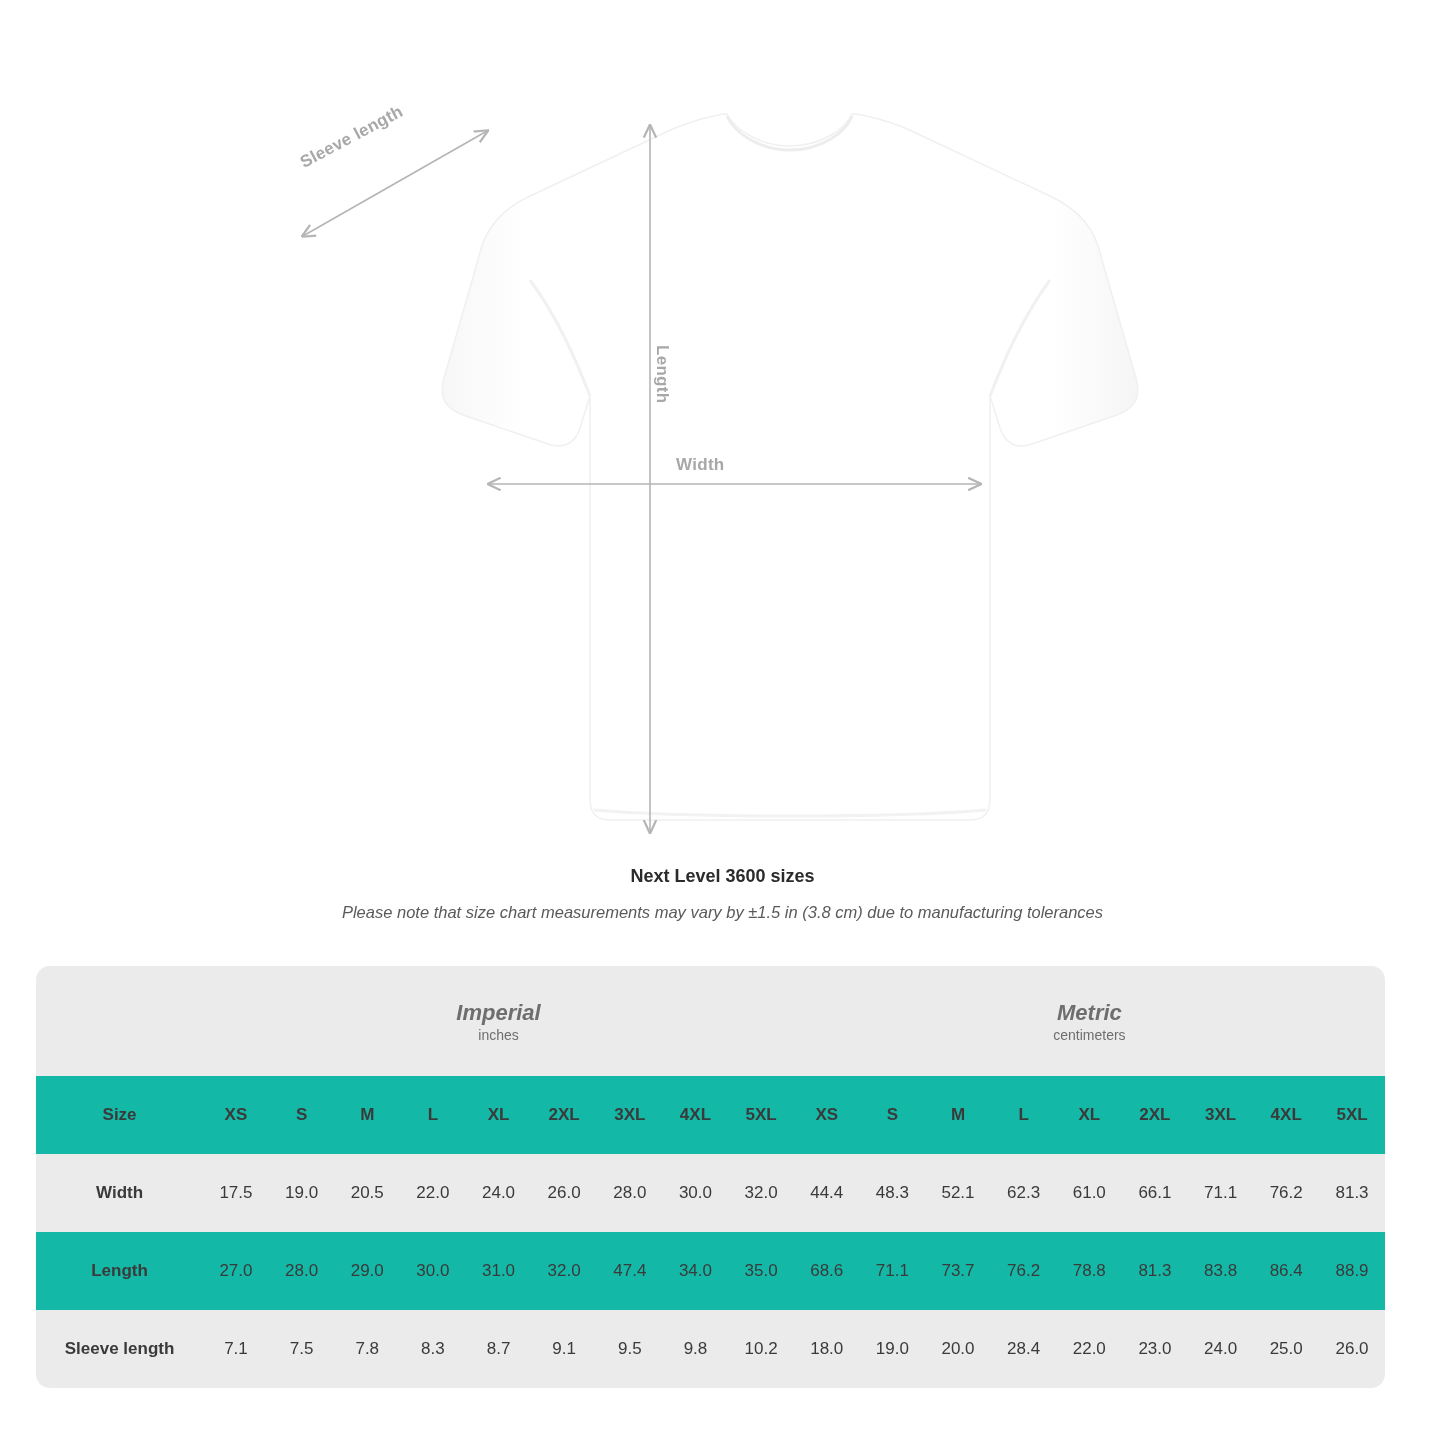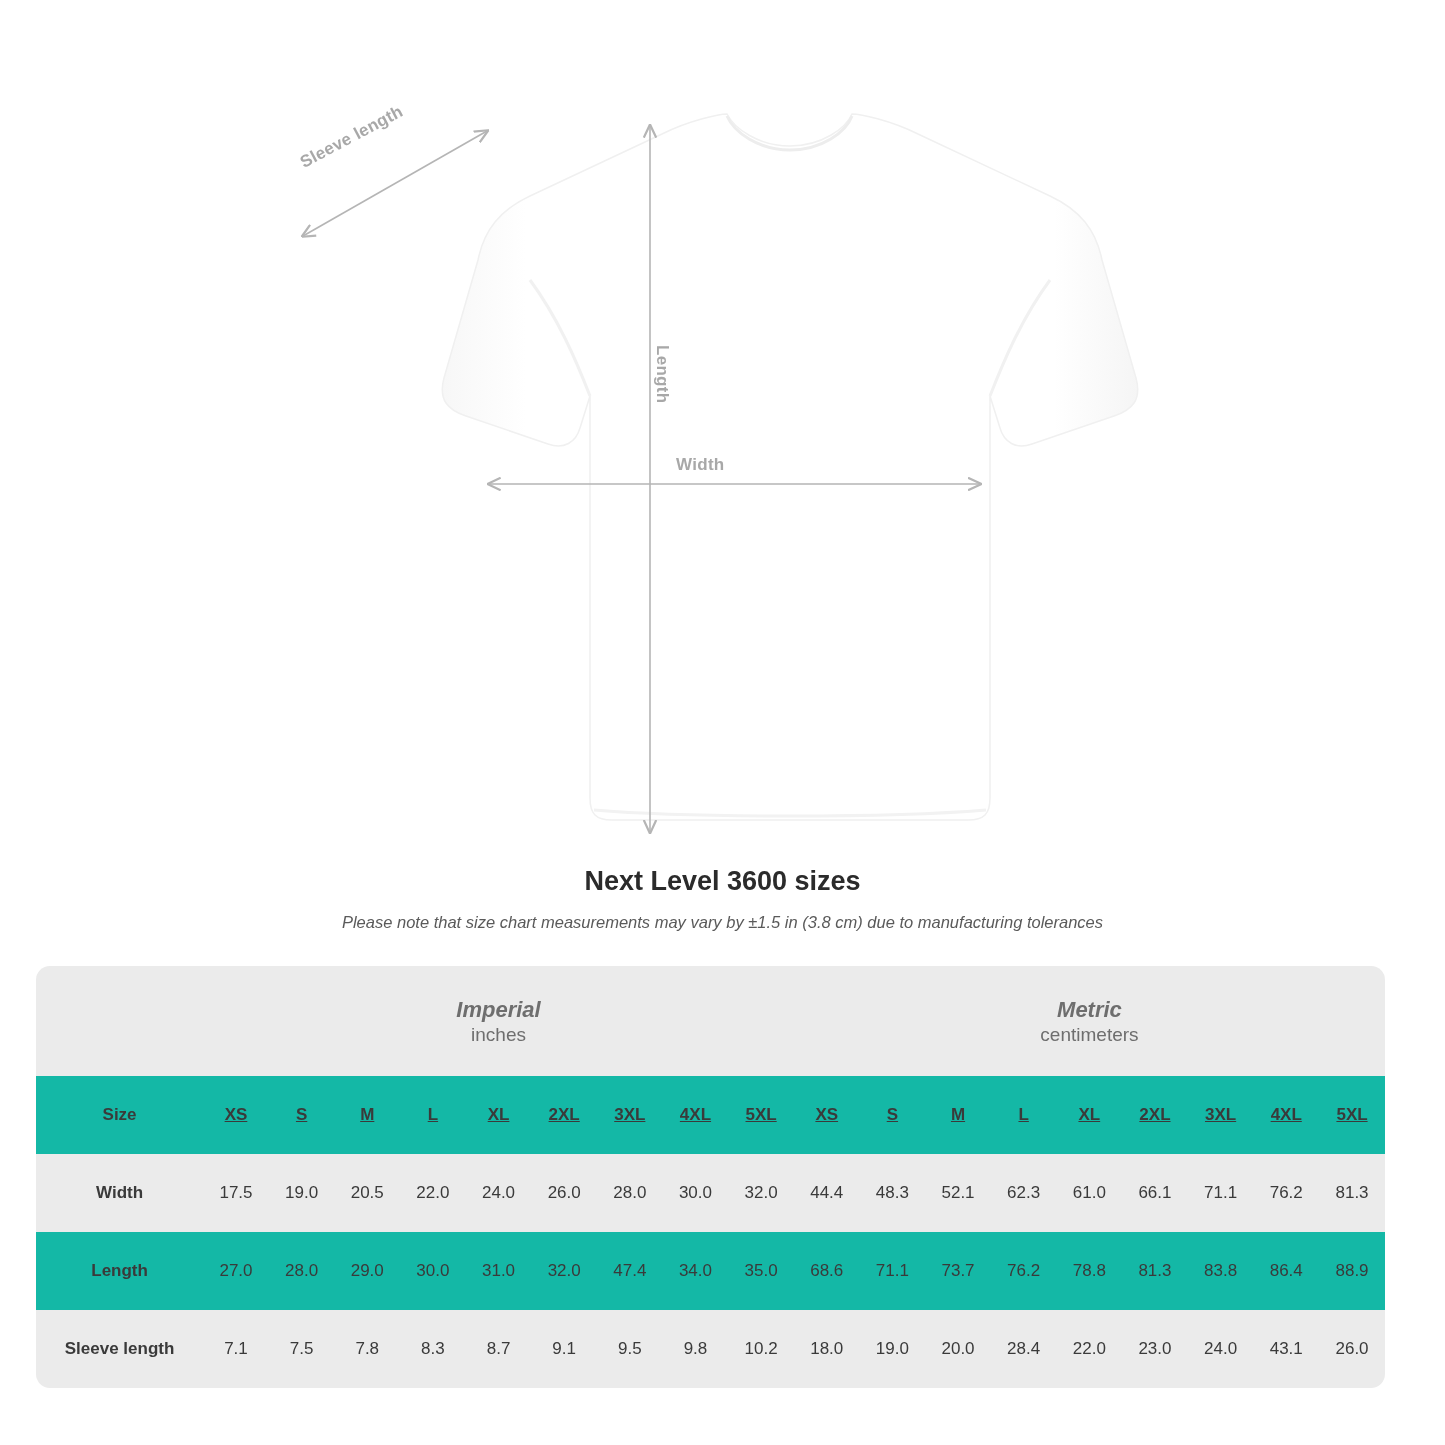--- a/index.html
+++ b/index.html
@@ -68,21 +68,21 @@
 
   
   .title-block {
     position: absolute;
     left: 0;
     top: 866px;
     width: 1445px;
     text-align: center;
   }
   .chart-title {
-    font-size: 27px;
+    font-size: 18px;
     font-weight: bold;
     color: #2b2b2b;
     margin: 0 0 14px 0;
   }
   .chart-note {
     font-size: 16.5px;
     font-style: italic;
     color: #5a5a5a;
     margin: 16px;
   }
@@ -113,37 +113,36 @@
     height: 110px;
   }
   .sys-head .sys-name {
     font-size: 22px;
     font-style: italic;
     font-weight: bold;
     color: #6e6e6e;
     line-height: 1.25;
   }
   .sys-head .sys-unit {
-    font-size: 19px;
+    font-size: 14px;
     color: #6e6e6e;
     font-style: normal;
     font-weight: normal;
   }
   .row-alt-a { background: #ebebeb; }
   .row-alt-b { background: #14b8a6; }
   .row-header-cell {
     font-weight: bold;
     font-size: 18px;
     color: #3a3a3a;
   }
   .size-head-cell {
     font-weight: bold;
     font-size: 18px;
     color: #3a3a3a;
-    text-decoration: underline;
   }
   .first-col { width: 167px; }
   .data-col { width: 65.6px; }
 </style>
 </head>
 <body>
 
 <div class="page">
 
   <div class="diagram">
@@ -330,20 +329,20 @@
             <td>9.5</td>
             <td>9.8</td>
             <td>10.2</td>
             <td>18.0</td>
             <td>19.0</td>
             <td>20.0</td>
             <td>28.4</td>
             <td>22.0</td>
             <td>23.0</td>
             <td>24.0</td>
-            <td>43.1</td>
+            <td>25.0</td>
             <td>26.0</td>
           </tr>
         </tbody>
     </table>
   </div>
 
 </div>
 
 </body></html>

